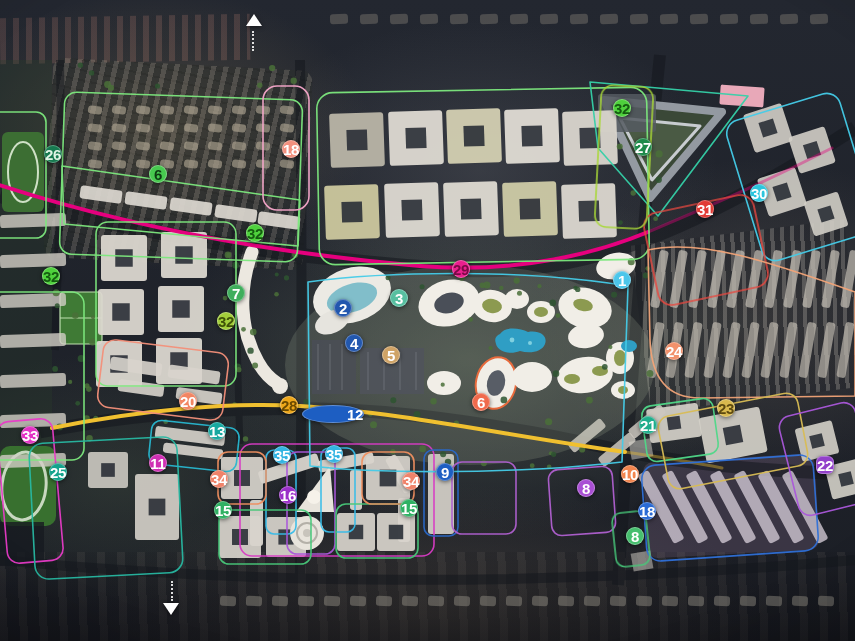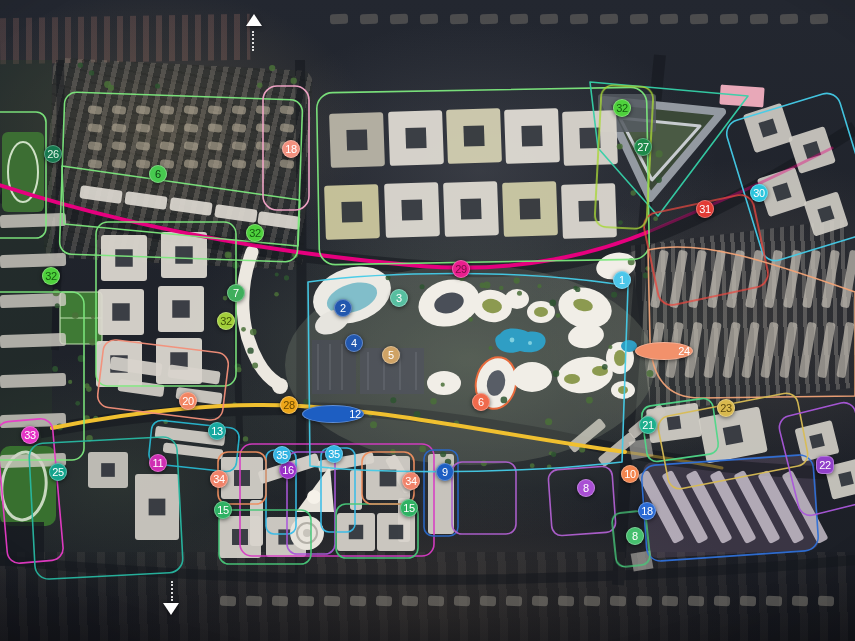--- a/index.html
+++ b/index.html
@@ -15,21 +15,21 @@
       radial-gradient(430px 170px at 430px 615px, rgba(95,85,72,.45), transparent 78%),
       linear-gradient(#232730, #1b1e25);
   }
   .tex{position:absolute;pointer-events:none;}
   .vignette{position:absolute;inset:0;pointer-events:none;
     background:radial-gradient(120% 105% at 50% 45%, transparent 55%, rgba(0,0,0,.5) 100%);}
   svg.art{position:absolute;left:0;top:0;}
   .marker{
     position:absolute;width:18px;height:18px;border-radius:50%;
     display:flex;align-items:center;justify-content:center;
-    font-size:11px;font-weight:normal;letter-spacing:-.3px;
+    font-size:15px;font-weight:bold;letter-spacing:-.3px;
     box-shadow:inset 0 0 0 1px rgba(255,255,255,.30), 0 1px 4px rgba(0,0,0,.55);
     transform:translate(-9px,-9px);cursor:pointer;z-index:5;
   }
   .dir-label{position:absolute;color:#fff;font-size:12.5px;font-weight:600;
     letter-spacing:.2px;line-height:1.5;text-shadow:0 1px 3px rgba(0,0,0,.65);z-index:6;}
   .tri-up{position:absolute;width:0;height:0;z-index:6;
     border-left:8px solid transparent;border-right:8px solid transparent;border-bottom:12px solid #fff;
     filter:drop-shadow(0 1px 2px rgba(0,0,0,.5));}
   .tri-down{position:absolute;width:0;height:0;z-index:6;
     border-left:8px solid transparent;border-right:8px solid transparent;border-top:12px solid #fff;
@@ -485,29 +485,29 @@
       <div class="marker" style="left: 236px; top: 293px; background: rgb(63, 174, 92); color: rgb(255, 255, 255);">7</div>
       <div class="marker" style="left: 635px; top: 536px; background: rgb(70, 191, 110); color: rgb(255, 255, 255);">8</div>
       <div class="marker" style="left: 445px; top: 472px; background: rgb(29, 94, 194); color: rgb(255, 255, 255);">9</div>
       <div class="marker" style="left: 630px; top: 474px; background: rgb(242, 133, 78); color: rgb(255, 255, 255);">10</div>
       <div class="marker" style="left: 158px; top: 463px; background: rgb(207, 47, 179); color: rgb(255, 255, 255);">11</div>
       <div class="marker" style="left: 311px; top: 414px; background: rgb(29, 94, 194); color: rgb(255, 255, 255); padding-left: 44px;">12</div>
       <div class="marker" style="left: 217px; top: 431px; background: rgb(23, 168, 160); color: rgb(255, 255, 255);">13</div>
       <div class="marker" style="left: 586px; top: 488px; background: rgb(169, 79, 212); color: rgb(255, 255, 255);">8</div>
       <div class="marker" style="left: 223px; top: 510px; background: rgb(47, 177, 99); color: rgb(255, 255, 255);">15</div>
       <div class="marker" style="left: 409px; top: 508px; background: rgb(47, 177, 99); color: rgb(255, 255, 255);">15</div>
-      <div class="marker" style="left: 288px; top: 470px; background: rgb(155, 48, 201); color: rgb(255, 255, 255); text-align: right;">16</div>
+      <div class="marker" style="left: 288px; top: 495px; background: rgb(155, 48, 201); color: rgb(255, 255, 255); text-align: right;">16</div>
       <div class="marker" style="left: 158px; top: 174px; background: rgb(71, 201, 79); color: rgb(13, 59, 18);">6</div>
       <div class="marker" style="left: 291px; top: 149px; background: rgb(242, 144, 126); color: rgb(255, 255, 255);">18</div>
       <div class="marker" style="left: 647px; top: 511px; background: rgb(42, 106, 212); color: rgb(255, 255, 255);">18</div>
       <div class="marker" style="left: 188px; top: 401px; background: rgb(242, 133, 99); color: rgb(255, 255, 255);">20</div>
       <div class="marker" style="left: 648px; top: 425px; background: rgb(31, 174, 140); color: rgb(255, 255, 255);">21</div>
       <div class="marker" style="left: 825px; top: 465px; background: rgb(145, 64, 201); color: rgb(255, 255, 255); border-radius: 6px;">22</div>
       <div class="marker" style="left: 726px; top: 408px; background: rgb(217, 185, 78); color: rgb(93, 74, 16);">23</div>
-      <div class="marker" style="left: 644px; top: 351px; background: rgb(242, 145, 107); color: rgb(255, 255, 255); padding-left: 40px;">24</div>
+      <div class="marker" style="left: 674px; top: 351px; background: rgb(242, 145, 107); color: rgb(255, 255, 255);">24</div>
       <div class="marker" style="left: 58px; top: 472px; background: rgb(20, 163, 140); color: rgb(255, 255, 255);">25</div>
       <div class="marker" style="left: 53px; top: 154px; background: rgb(23, 122, 80); color: rgb(223, 245, 230);">26</div>
       <div class="marker" style="left: 643px; top: 147px; background: rgb(30, 138, 74); color: rgb(255, 255, 255);">27</div>
       <div class="marker" style="left: 289px; top: 405px; background: rgb(237, 166, 25); color: rgb(107, 74, 0);">28</div>
       <div class="marker" style="left: 461px; top: 269px; background: rgb(234, 31, 142); color: rgb(122, 10, 69);">29</div>
       <div class="marker" style="left: 759px; top: 193px; background: rgb(44, 197, 221); color: rgb(255, 255, 255);">30</div>
       <div class="marker" style="left: 705px; top: 209px; background: rgb(226, 59, 53); color: rgb(255, 255, 255);">31</div>
       <div class="marker" style="left: 51px; top: 276px; background: rgb(78, 209, 60); color: rgb(21, 92, 16);">32</div>
       <div class="marker" style="left: 255px; top: 233px; background: rgb(78, 209, 60); color: rgb(21, 92, 16);">32</div>
       <div class="marker" style="left: 622px; top: 108px; background: rgb(78, 209, 60); color: rgb(21, 92, 16);">32</div>

